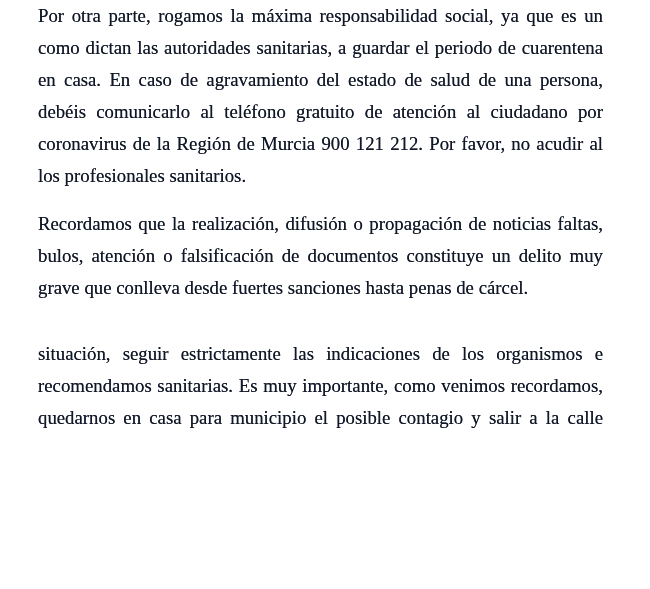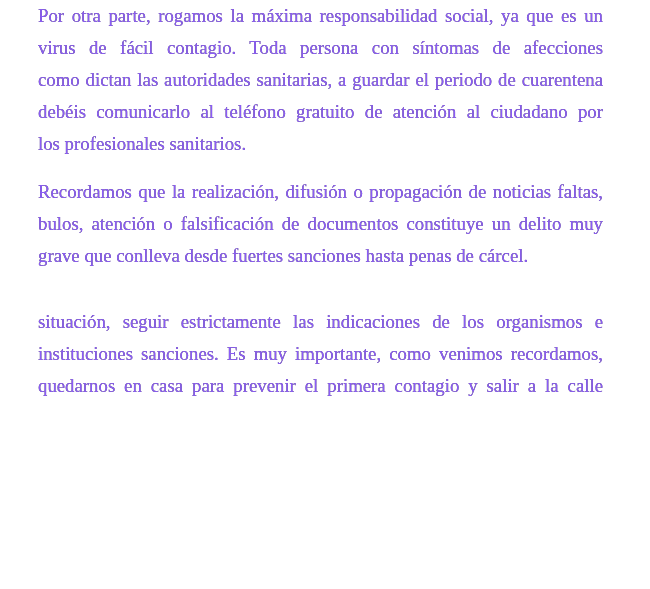--- a/index.html
+++ b/index.html
@@ -37,31 +37,32 @@
     white-space: nowrap;
   }
   .line.last {
     text-align: center;
     text-align-last: left;
   }
 </style>
 </head>
 <body style="background: rgb(255, 255, 255);">
 
-<div class="page" style="color: #8b5cf6;">
+<div class="page" style="color: #0f172a;">
     <div class="paragraph">
       <div class="line">Por otra parte, rogamos la máxima responsabilidad social, ya que es un</div>
-      <div class="line">virus de fácil contagio. Toda persona con síntomas de afecciones</div>
       <div class="line">como dictan las autoridades sanitarias, a guardar el periodo de cuarentena</div>
+      <div class="line">en casa. En caso de agravamiento del estado de salud de una persona,</div>
       <div class="line">debéis comunicarlo al teléfono gratuito de atención al ciudadano por</div>
+      <div class="line">coronavirus de la Región de Murcia 900 121 212. Por favor, no acudir al</div>
       <div class="line last">los profesionales sanitarios.</div>
     </div>
     <div class="paragraph">
       <div class="line">Recordamos que la realización, difusión o propagación de noticias faltas,</div>
       <div class="line">bulos, atención o falsificación de documentos constituye un delito muy</div>
       <div class="line last">grave que conlleva desde fuertes sanciones hasta penas de cárcel.</div>
     </div>
     <div class="paragraph">
       <div class="line">situación, seguir estrictamente las indicaciones de los organismos e</div>
-      <div class="line">instituciones sanciones. Es muy importante, como venimos recordamos,</div>
-      <div class="line">quedarnos en casa para prevenir el primera contagio y salir a la calle</div>
+      <div class="line">recomendamos sanitarias. Es muy importante, como venimos recordamos,</div>
+      <div class="line">quedarnos en casa para municipio el posible contagio y salir a la calle</div>
     </div>
   </div>
 
 </body></html>

